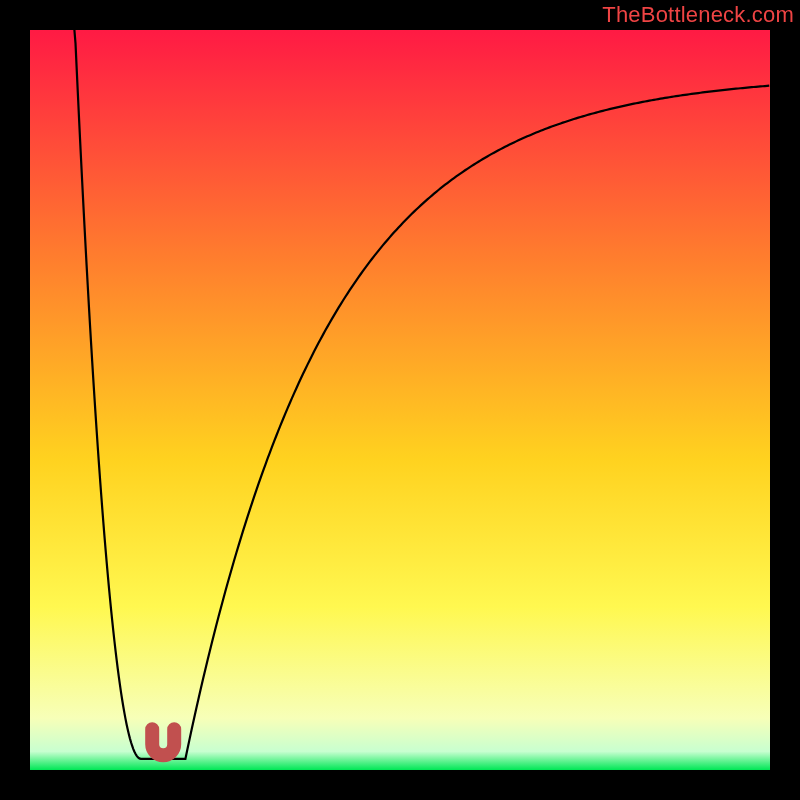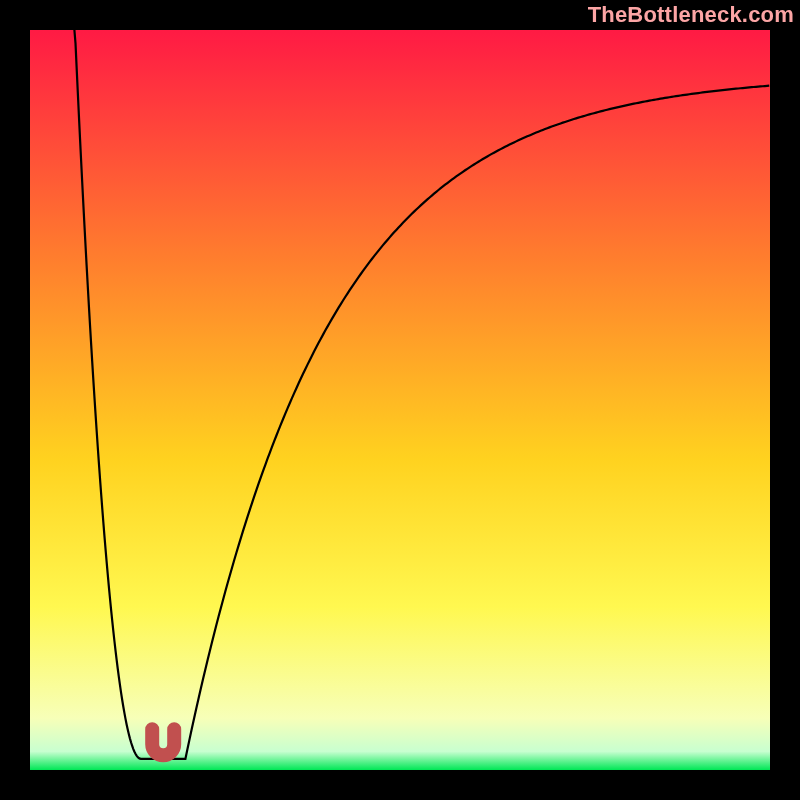--- a/index.html
+++ b/index.html
@@ -23,23 +23,23 @@
     position: absolute;
     left: 30px;
     top: 30px;
     width: 740px;
     height: 740px;
   }
   .watermark {
     position: absolute;
     top: 2px;
     right: 6px;
-    color: #fca5a5;
+    color: #ef4444;
     font-size: 22px;
-    font-weight: 700;
+    font-weight: 400;
     letter-spacing: 0.2px;
     user-select: none;
   }
 </style>
 </head>
 <body>
 
 <div class="frame">
   <div class="plot">
     <svg id="chart-svg" width="740" height="740" viewBox="0 0 740 740">

